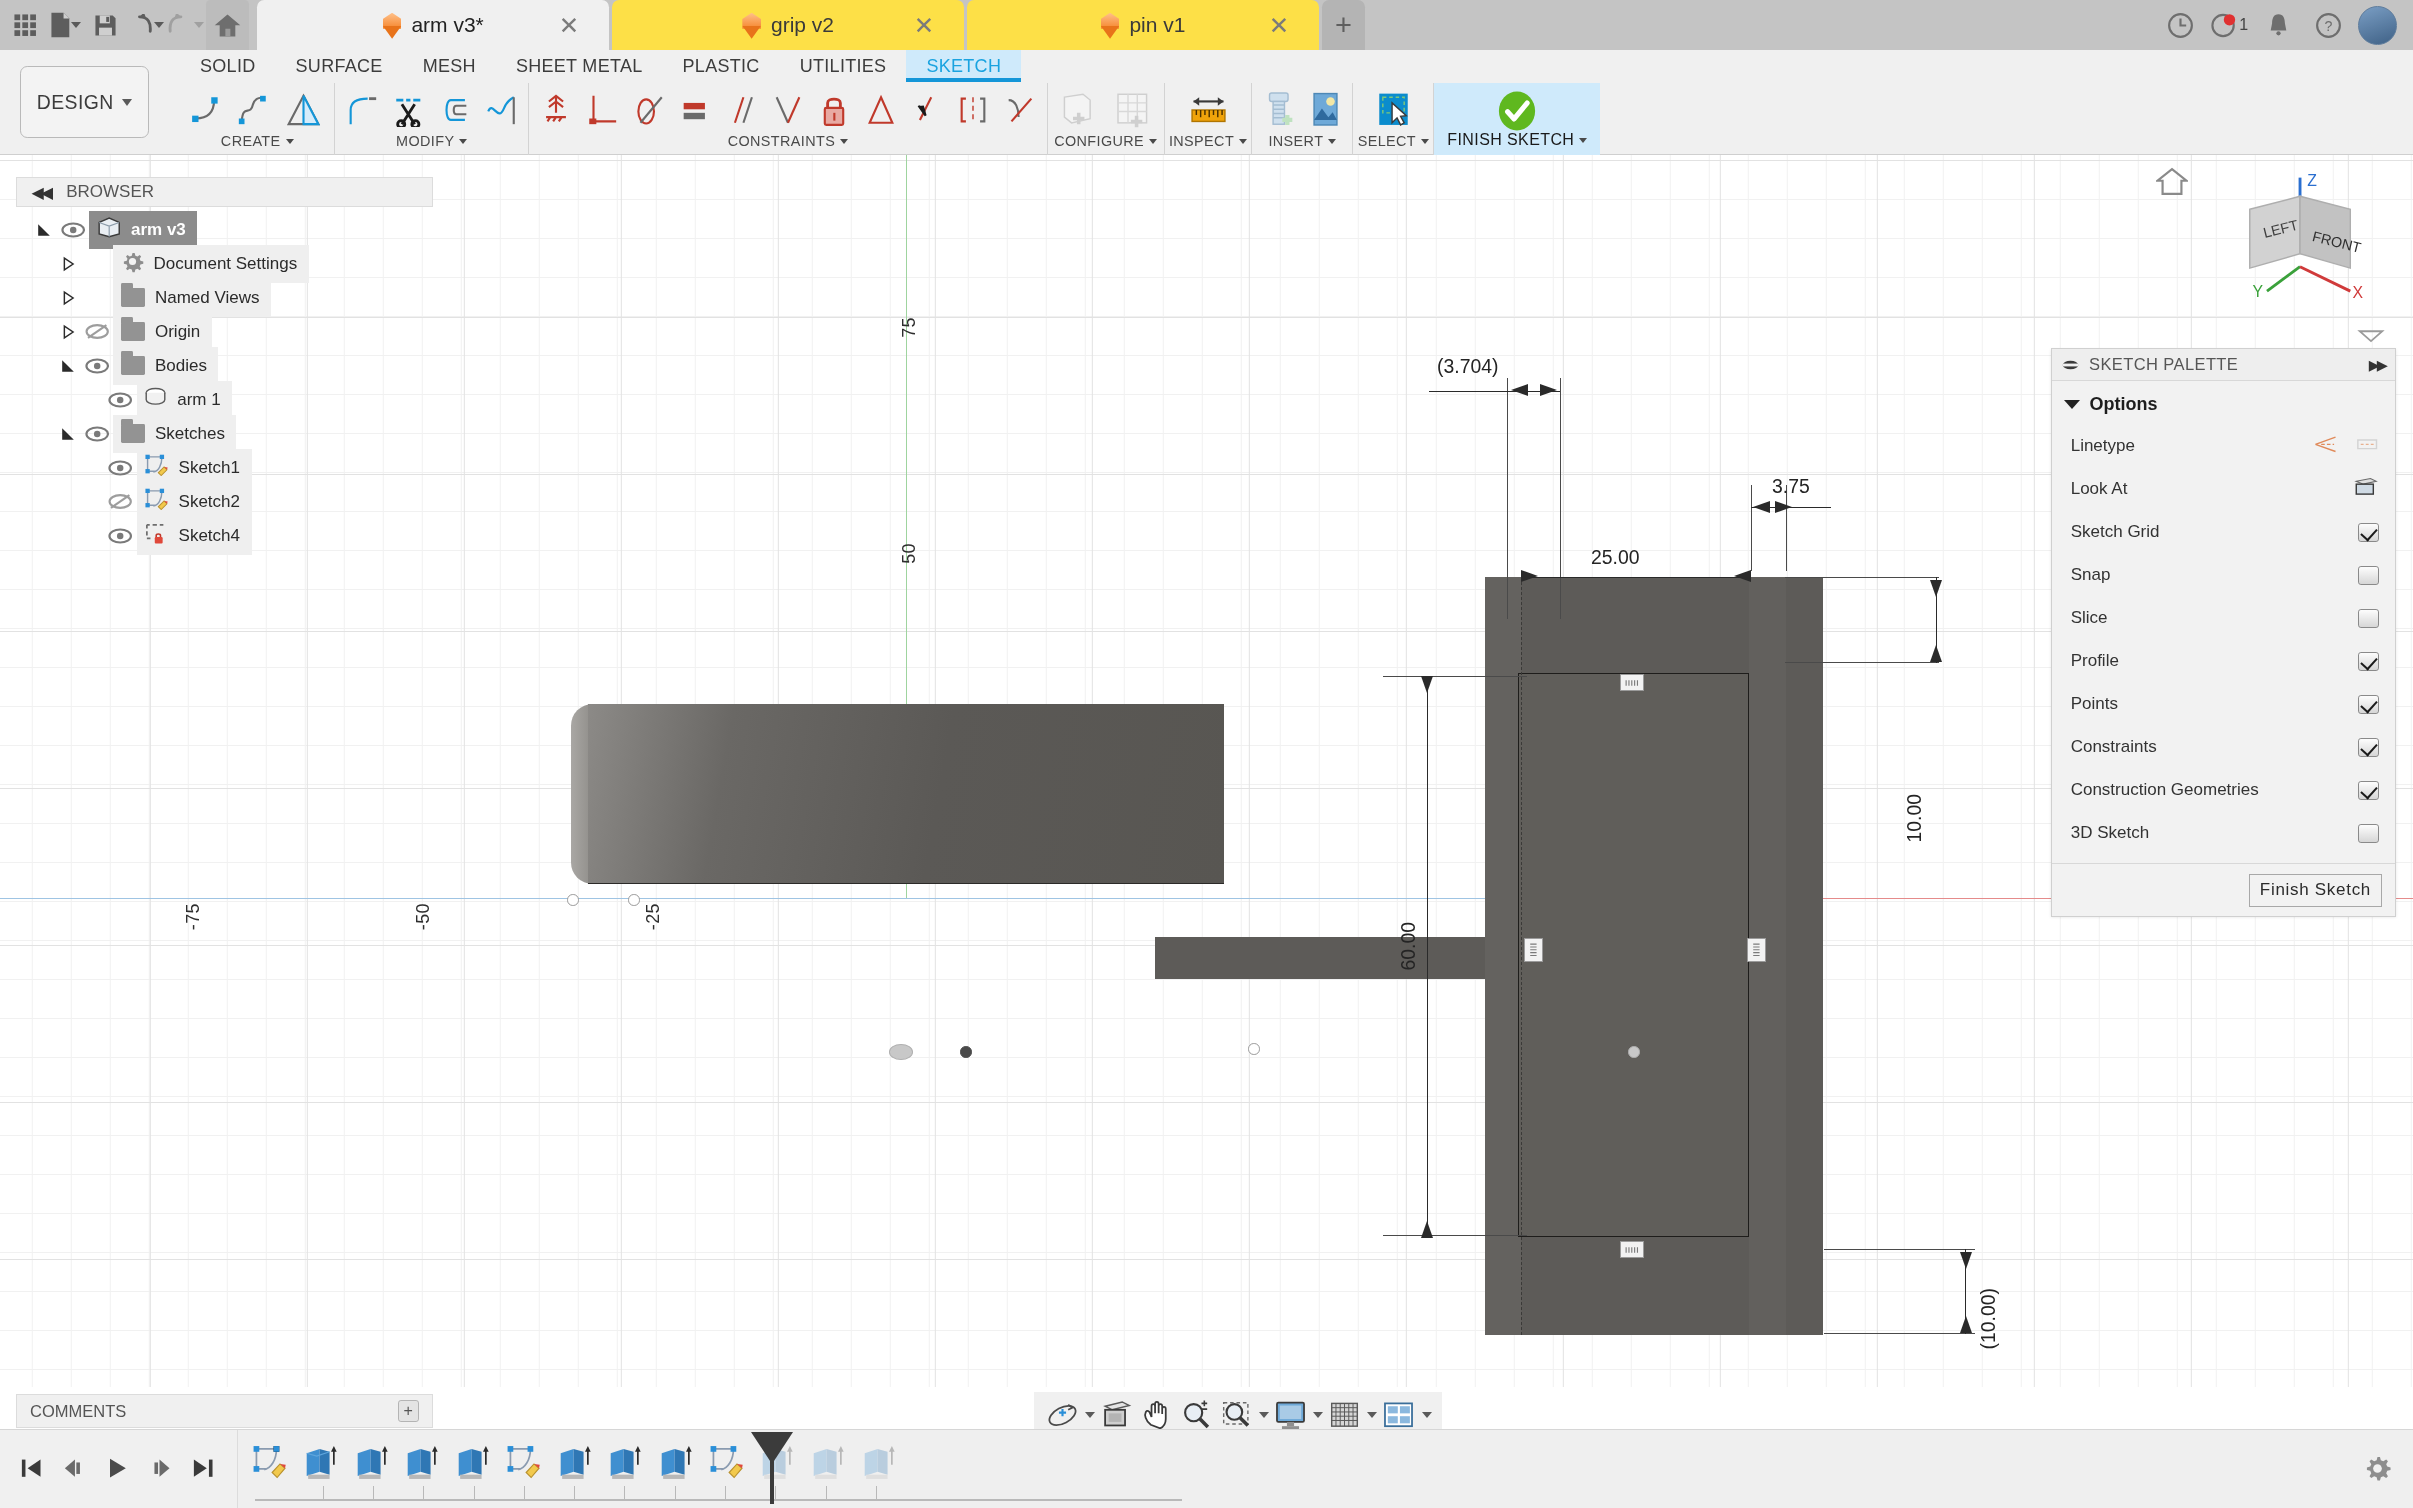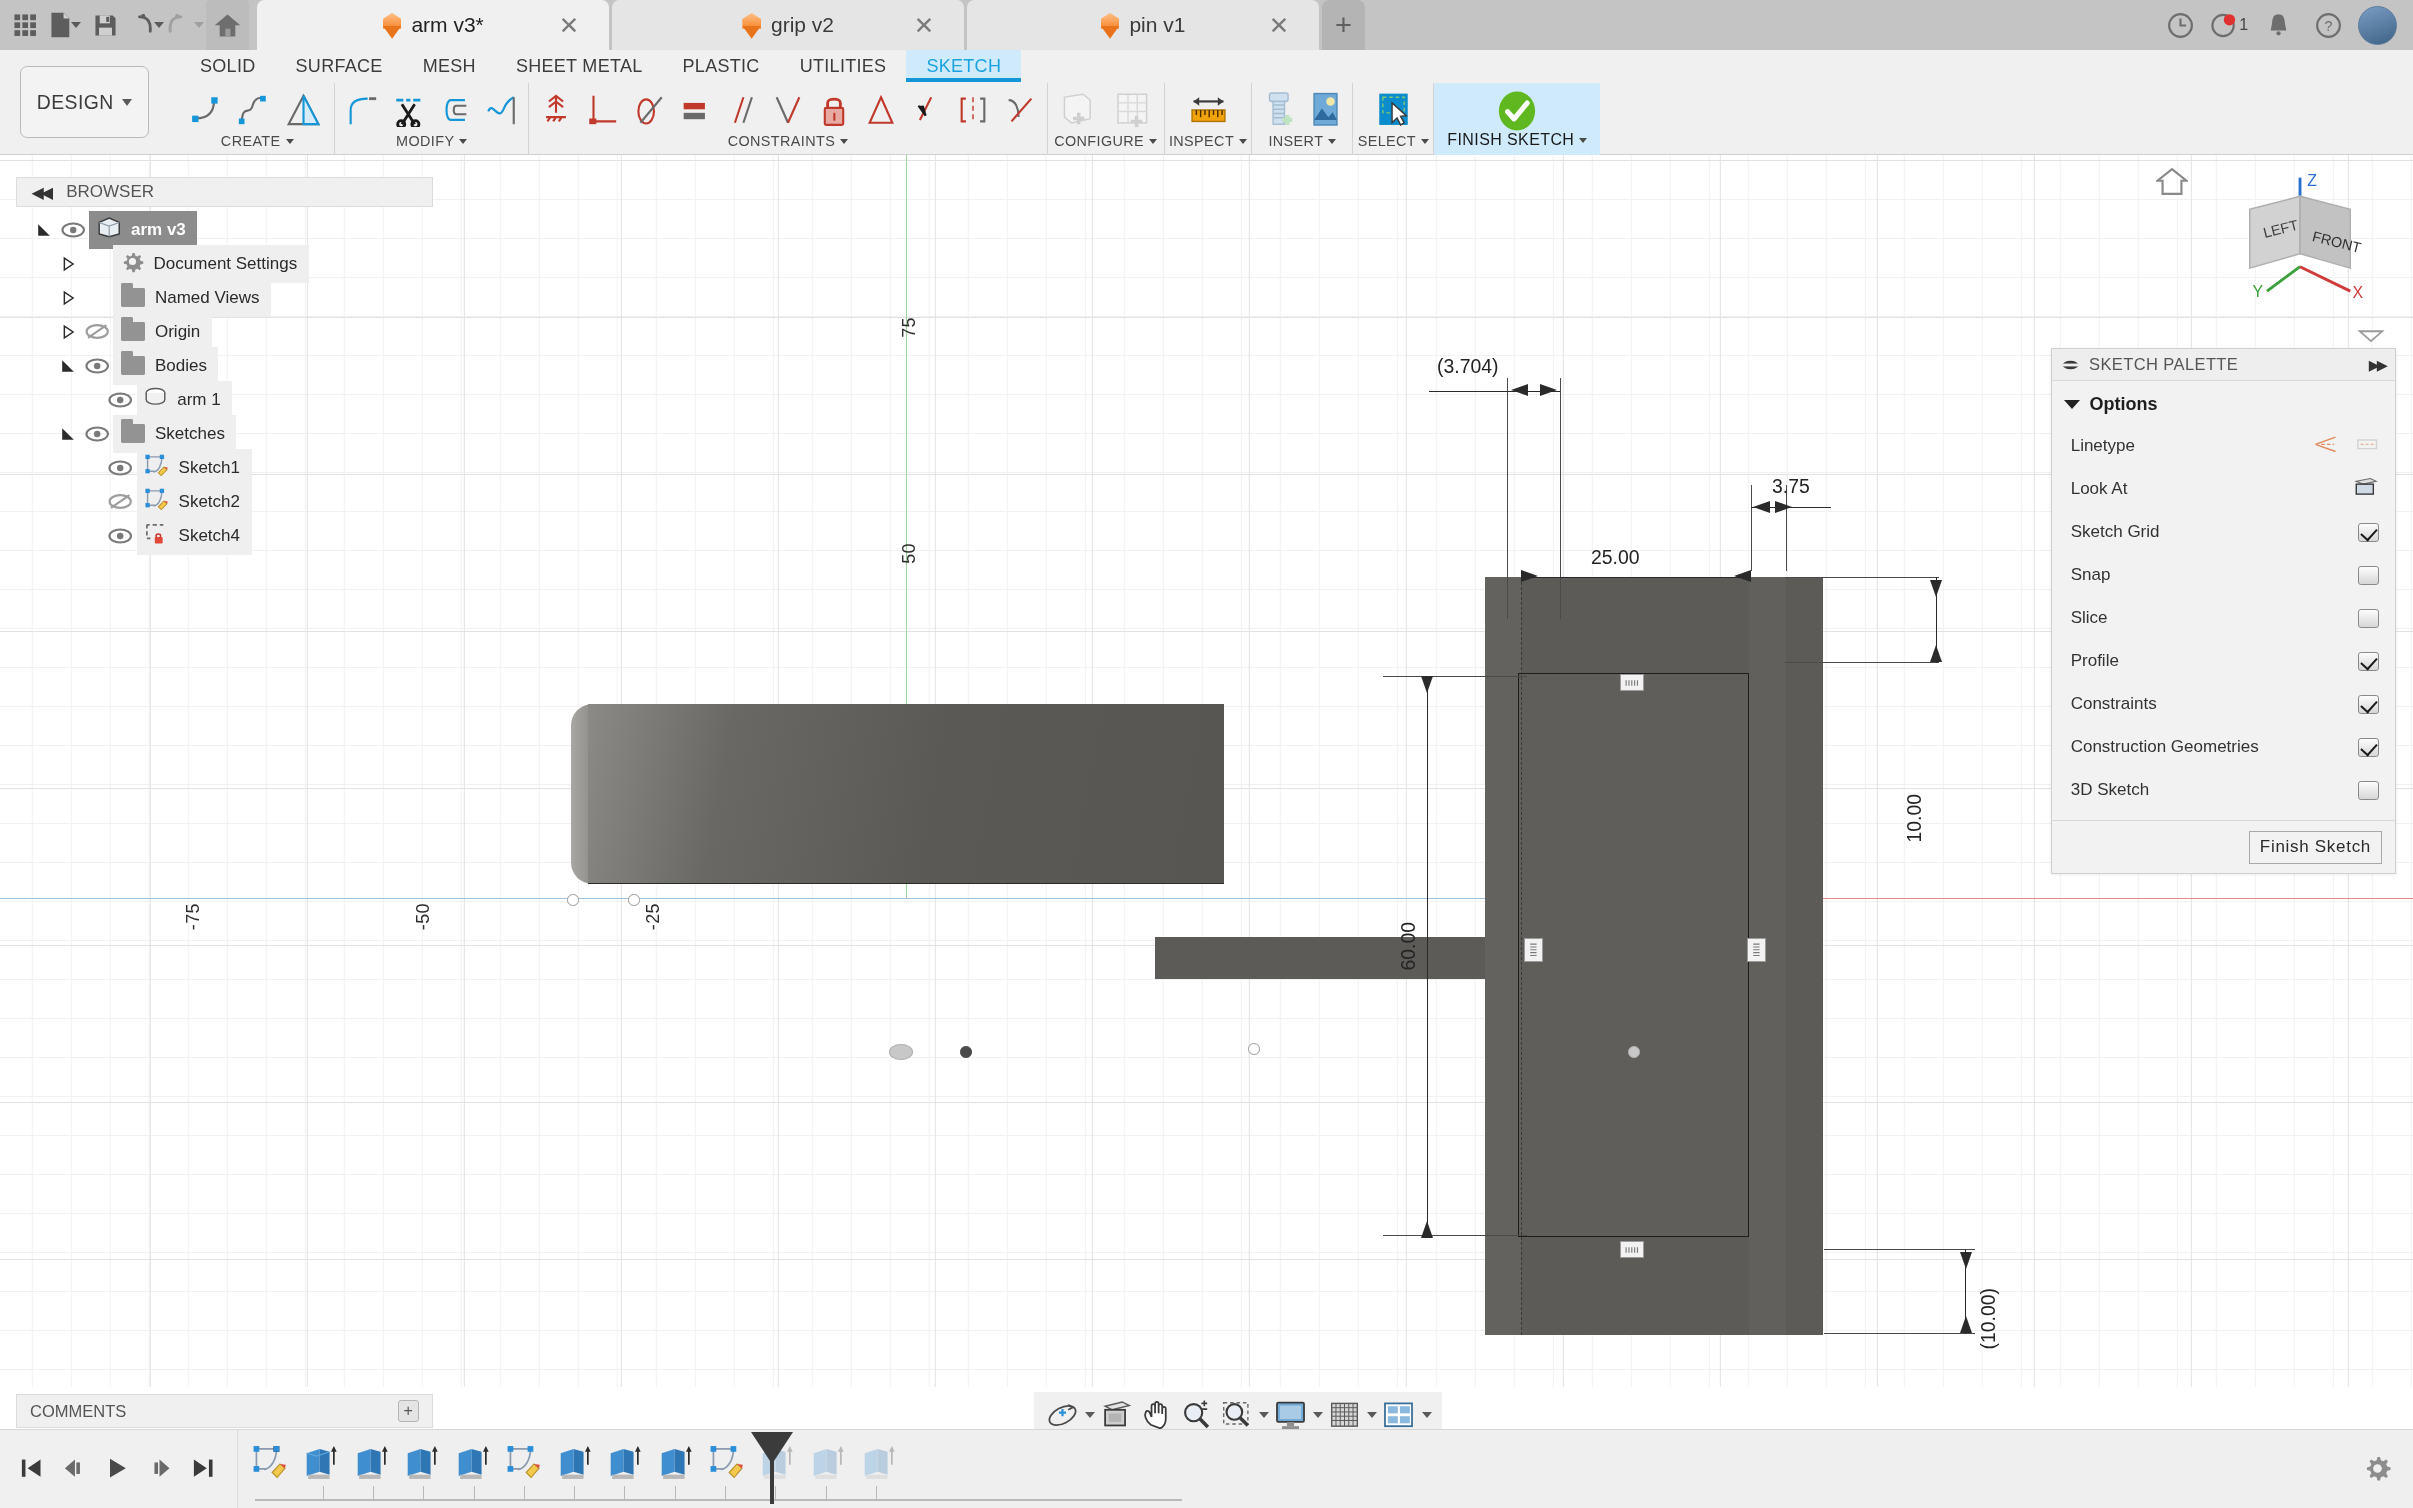--- a/index.html
+++ b/index.html
@@ -23,21 +23,21 @@
     position:relative;
   }
   .qat-btn.home { background:#bcbcbc; border-radius:4.3px 4.3px 0 0; width:43px; height:50px;}
   .caret { width:0;height:0;border-left:5.7px solid transparent;border-right:5.7px solid transparent;border-top:7.2px solid #5a5a5a; margin-left:1.4px;}
   .caret.sm { border-left-width:5px;border-right-width:5px;border-top-width:6.5px;}
 
   .tabs { display:flex; align-items:flex-end; flex:0 0 auto; margin-left:8.6px; }
   .tab {
     position:relative; height:50px; width:352px;
     display:flex; align-items:center; justify-content:center; gap:10px;
-    background:#e5e5e5; margin-right:2.9px;
+    background:#fde047; margin-right:2.9px;
     border-radius:7.2px 7.2px 0 0;
     font-size:21px; color:#3a3a3a;
   }
   .tab.active { background:#f0f0f0; color:#222; }
   .tab-x { position:absolute; right:30px; top:50%; transform:translateY(-50%); font-size:24.4px; color:#7b7b7b; font-weight:300;}
   .fusion-doc-icon {
     width:18.7px;height:24.4px;position:relative;display:inline-block;
   }
   .fusion-doc-icon::before{
     content:""; position:absolute; left:0; top:0; width:18.7px; height:16px;
@@ -987,20 +987,26 @@
           </span>
       </div>
       <div class="pal-row">
         <span>Slice</span>
         <span class="val">
             <span class="chk"></span>
           </span>
       </div>
       <div class="pal-row">
         <span>Profile</span>
+        <span class="val">
+            <span class="chk on"></span>
+          </span>
+      </div>
+      <div class="pal-row">
+        <span>Points</span>
         <span class="val">
             <span class="chk on"></span>
           </span>
       </div>
       <div class="pal-row">
         <span>Constraints</span>
         <span class="val">
             <span class="chk on"></span>
           </span>
       </div>

